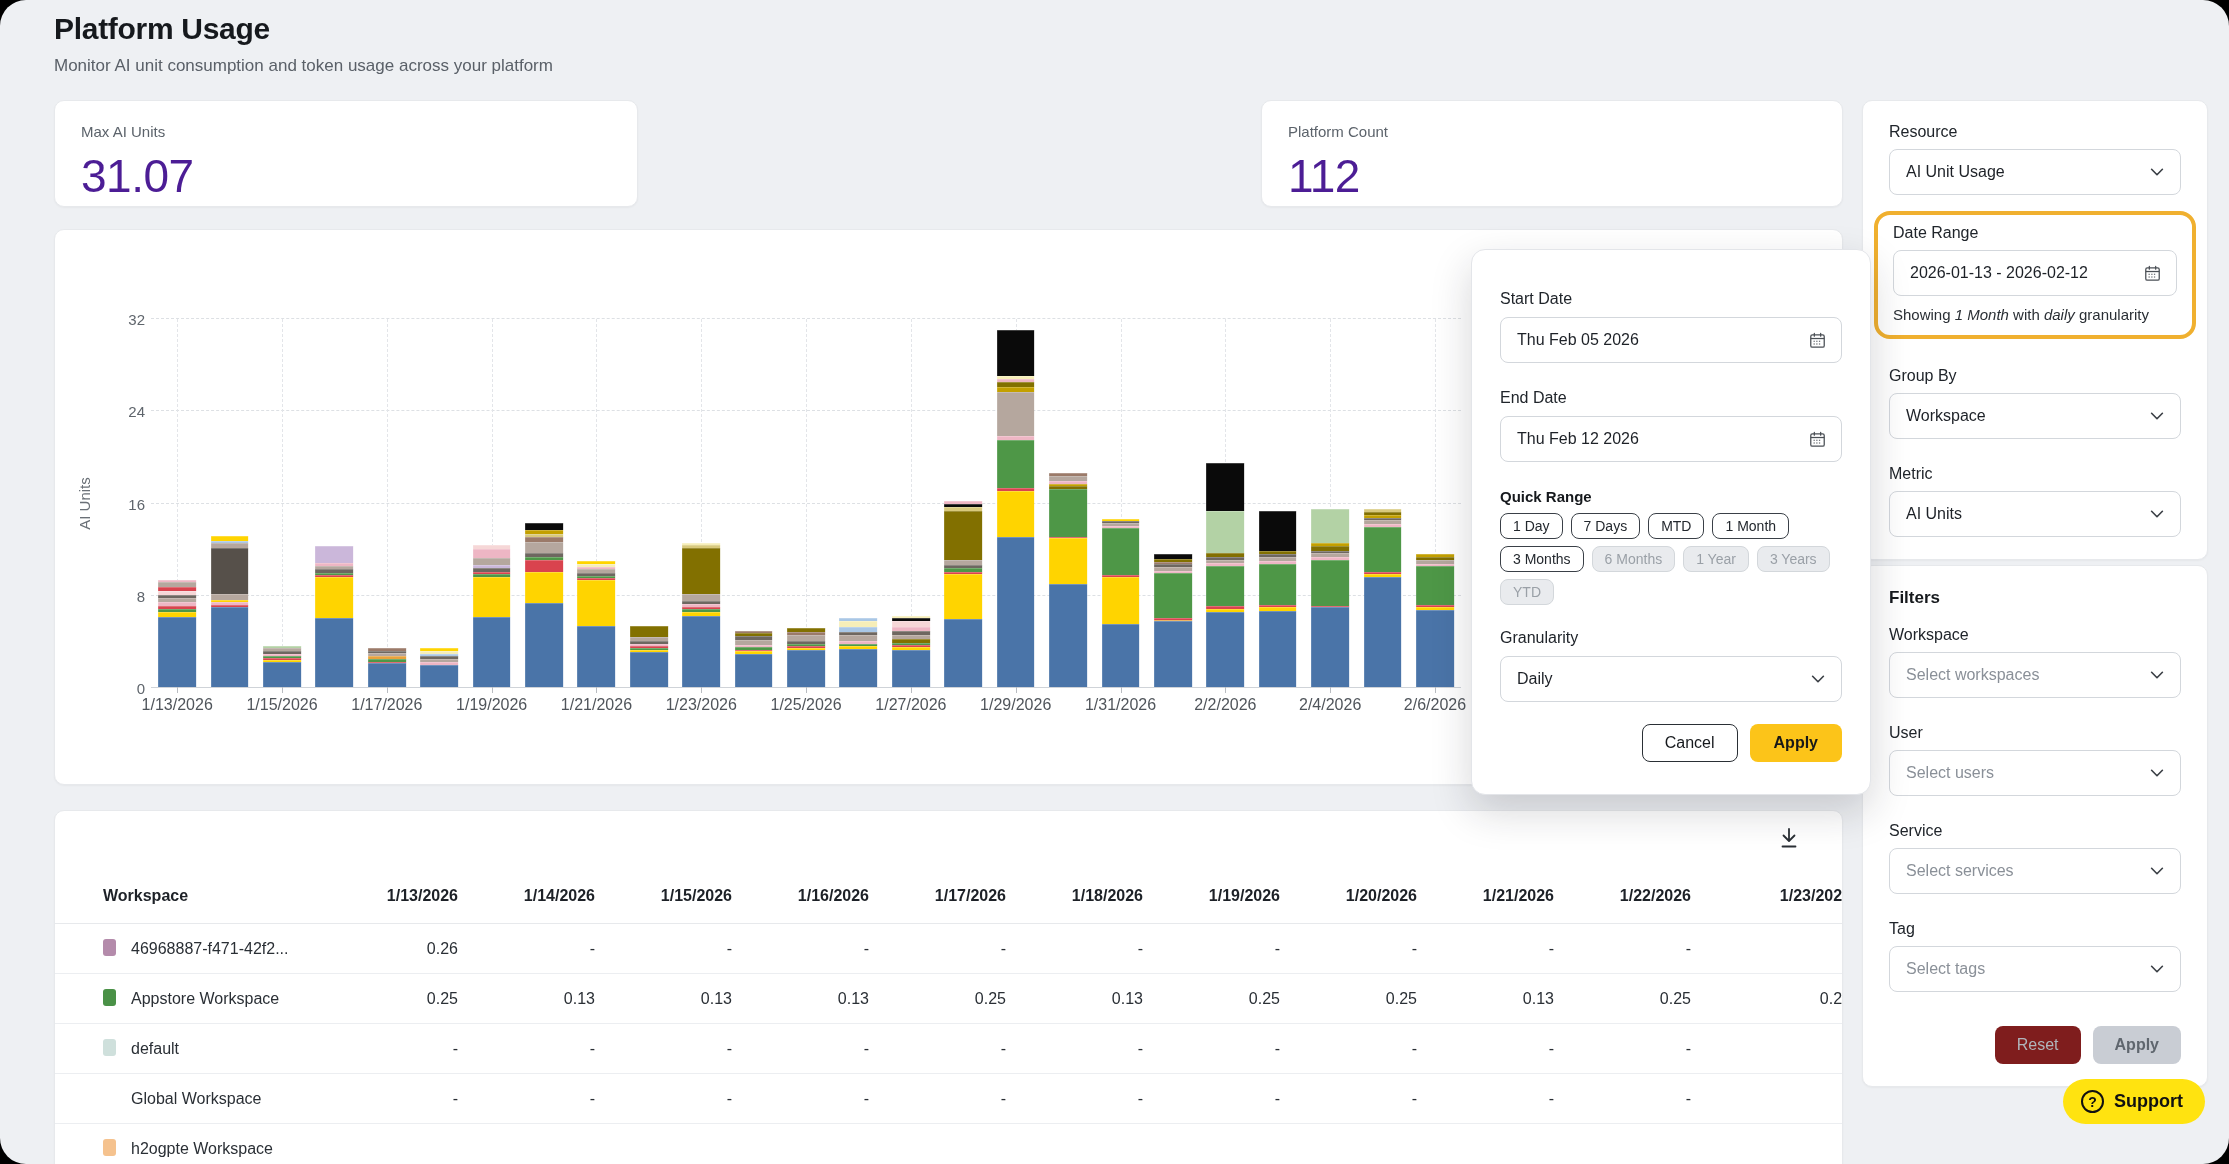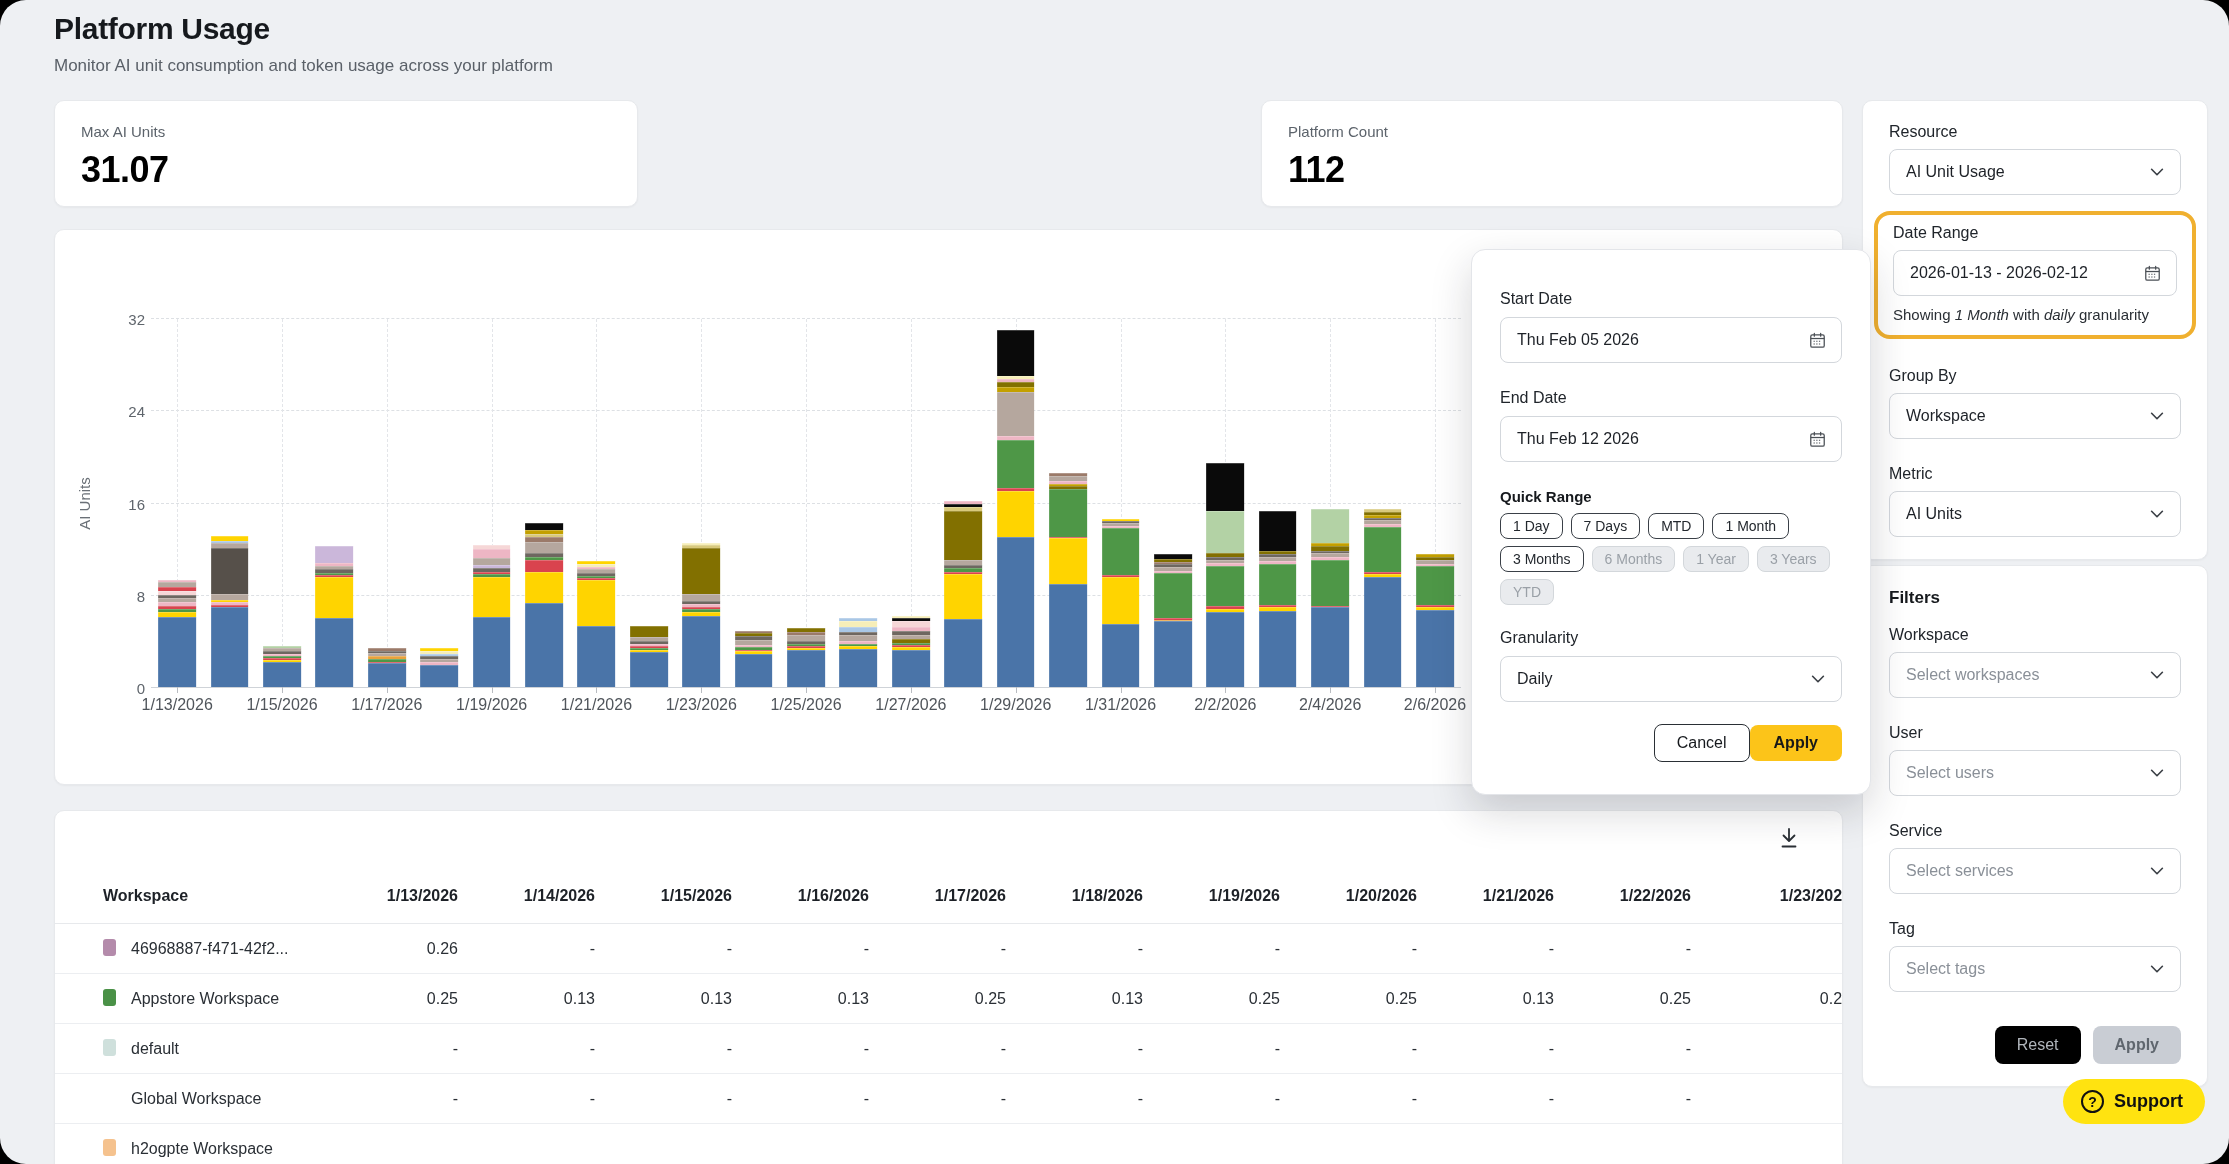--- a/index.html
+++ b/index.html
@@ -6,21 +6,21 @@
   *{box-sizing:border-box;font-family:"Liberation Sans", sans-serif;}
   #stage{position:relative;width:2229px;height:1164px;background:#000;overflow:hidden;}
   #page{position:absolute;inset:0;background:#eef0f3;border-radius:26px;overflow:hidden;}
   .card{position:absolute;background:#fff;border:1px solid #e7e9ec;border-radius:10px;box-shadow:0 1px 2px rgba(20,25,30,.04);}
   
   .page-title{position:absolute;left:54px;top:12px;font-size:30px;font-weight:700;color:#16191d;letter-spacing:-.3px;}
   .page-sub{position:absolute;left:54px;top:56px;font-size:17px;color:#5a6068;}
   
   .stat{padding:22px 26px;}
   .stat-label{font-size:15px;color:#5c636b;}
-  .stat-value{margin-top:9px;font-size:36px;font-weight:700;color:#000000;letter-spacing:-.5px;}
+  .stat-value{margin-top:9px;font-size:46px;font-weight:400;color:#4c1d95;letter-spacing:-.5px;}
   
   #chart-card{left:54px;top:229px;width:1789px;height:556px;}
   #yaxis{position:absolute;left:48px;top:89px;width:42px;height:369px;}
   .ylab{position:absolute;right:0;font-size:15px;color:#5f656c;}
   #ylabel{position:absolute;left:18px;top:89px;height:369px;width:22px;display:flex;align-items:center;justify-content:center;}
   #ylabel span{transform:rotate(-90deg);white-space:nowrap;font-size:15px;color:#6a7077;}
   #plot{position:absolute;left:96px;top:89px;width:1310px;height:369px;display:flex;align-items:flex-end;border-bottom:1px solid #cfd3d8;}
   .hgrid{position:absolute;left:0;right:0;border-top:1px dashed #dde0e4;z-index:0;}
   .slot{position:relative;flex:1;height:100%;}
   .vgrid{position:absolute;left:50%;top:0;bottom:0;border-left:1px dashed #e3e5e9;z-index:0;}
@@ -42,31 +42,31 @@
   .side-label{font-size:16px;color:#20252b;margin:0 0 8px;}
   .gap-top{margin-top:26px;}
   .select{height:46px;border:1px solid #d3d7dc;border-radius:8px;background:#fff;display:flex;align-items:center;justify-content:space-between;padding:0 14px 0 16px;font-size:16px;color:#1d2127;cursor:pointer;}
   .select .ph{color:#8a9098;}
   .range-highlight{border:4px solid #f0b02f;border-radius:16px;margin:16px -15px 0;padding:9px 15px 12px;}
   .showing{margin-top:10px;font-size:15px;color:#2a2f35;}
   .showing em{font-style:italic;}
   .filters-title{font-size:17px;font-weight:700;color:#16191d;margin:0 0 18px;}
   .side-btns{display:flex;justify-content:flex-end;gap:12px;margin-top:34px;}
   .btn{border:none;border-radius:8px;font-size:16px;padding:10px 22px;cursor:pointer;}
-  .btn-reset{background:#000000;color:#b0b5bb;}
+  .btn-reset{background:#7f1d1d;color:#b0b5bb;}
   .btn-apply-disabled{background:#c9cdd4;color:#5f666e;font-weight:600;}
   
   #popover{position:absolute;left:1471px;top:249px;width:400px;height:546px;background:#fff;border:1px solid #e3e5e9;border-radius:14px;box-shadow:0 16px 40px rgba(25,30,38,.18);padding:40px 28px 24px;z-index:50;}
   .pop-label{font-size:16px;color:#20252b;margin:0 0 9px;}
   .pop-gap{margin-top:26px;}
   .qr-label{font-size:15px;font-weight:700;color:#16191d;margin:26px 0 8px;}
   .chip-row{display:flex;gap:8px;margin-top:7px;}
   .chip{background:#fff;border:1.5px solid #3a4047;border-radius:8px;color:#23282e;font-size:14px;padding:4px 12px;cursor:pointer;}
   .chip.disabled{background:#e9ebee;border:1.5px solid #d3d7db;color:#9aa0a7;cursor:default;}
-  .pop-btns{display:flex;justify-content:flex-end;margin-top:22px;align-items:center;}
+  .pop-btns{display:flex;justify-content:flex-end;gap:12px;margin-top:22px;}
   .btn-cancel{background:#fff;border:1.5px solid #2a2f35;border-radius:8px;font-size:16px;color:#16191d;padding:9px 22px;cursor:pointer;}
   .btn-apply{background:#fcc419;border:none;border-radius:8px;font-size:16px;font-weight:600;color:#181818;padding:9px 24px;cursor:pointer;}
   
   #support{position:absolute;right:24px;bottom:40px;background:#ffe310;border-radius:26px;display:flex;align-items:center;gap:10px;padding:11px 22px 11px 18px;font-size:18px;font-weight:700;color:#111;cursor:pointer;z-index:60;}
   .qmark{display:inline-flex;align-items:center;justify-content:center;width:23px;height:23px;border:2px solid #111;border-radius:50%;font-size:14px;font-weight:700;}
   .chev{flex:0 0 auto;}
 </style>
 </head>
 <body>
 

